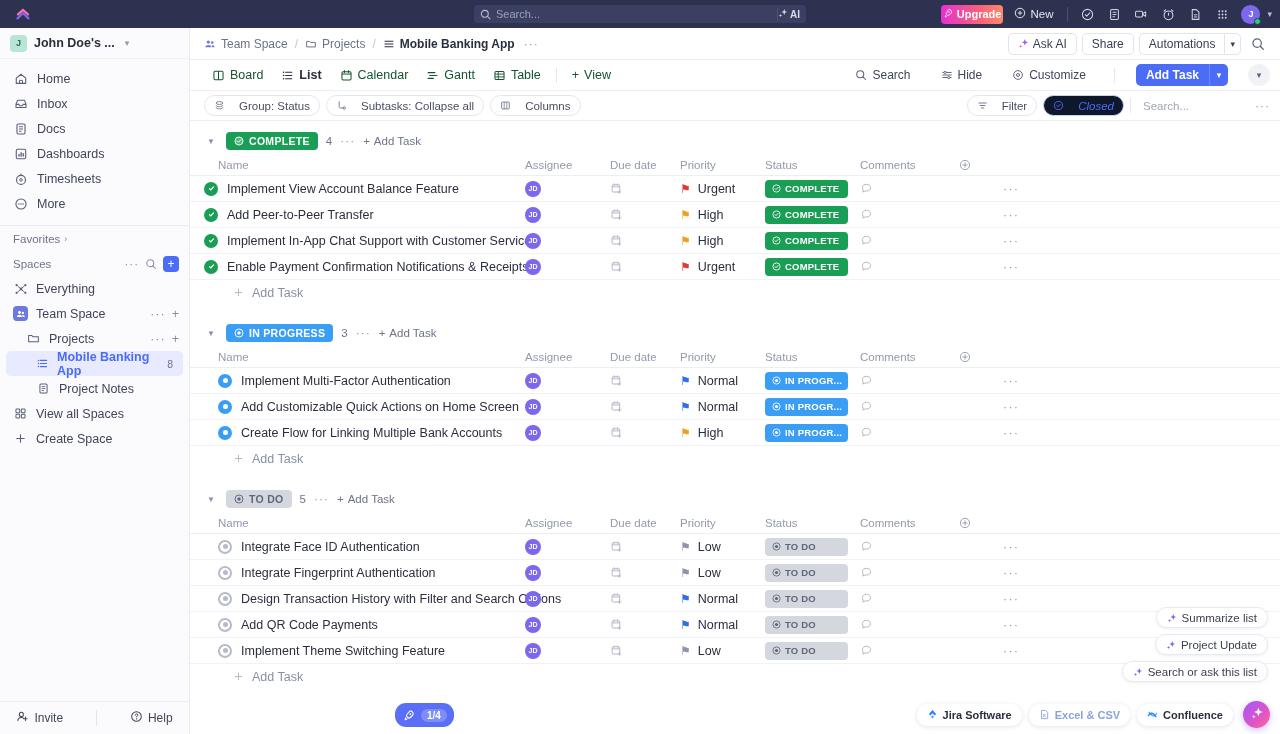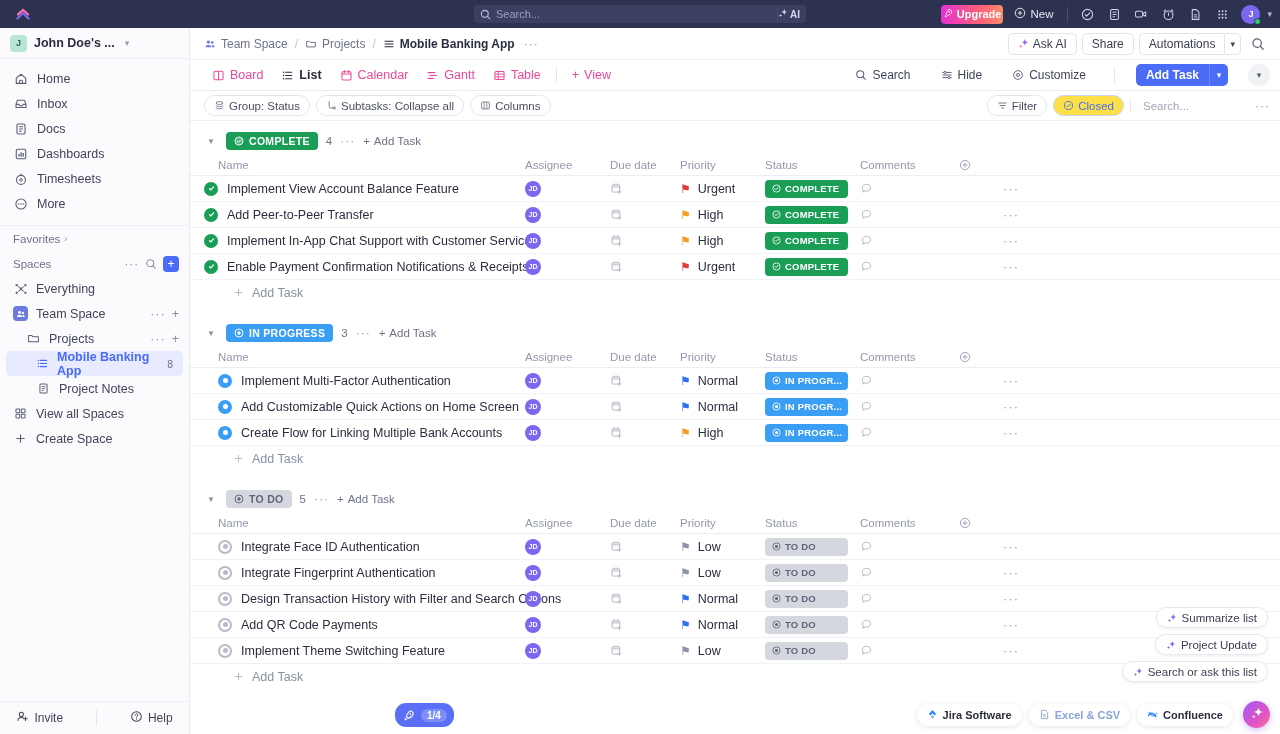--- a/index.html
+++ b/index.html
@@ -150,21 +150,21 @@
     width: 24px; height: 22px; display: flex; align-items: center;
     justify-content: center; color: #5a5f78; cursor: pointer;
   }
 
   .views-bar {
     height: 31px; display: flex; align-items: center; padding: 0 10px 0 14px;
     border-bottom: 1px solid #eceef3; flex: 0 0 31px; gap: 2px;
   }
   .vtab {
     height: 25px; padding: 0 8px; display: flex; align-items: center; gap: 5px;
-    font-size: 12.5px; color: #ec4899; cursor: pointer; border-radius: 4px;
+    font-size: 12.5px; color: #14532d; cursor: pointer; border-radius: 4px;
   }
   .vtab.active { color: #2b2e3f; font-weight: bold; }
   .vtab-sep { width: 1px; height: 15px; background: #e4e6ee; margin: 0 5px; }
   .views-right { margin-left: auto; display: flex; align-items: center; gap: 16px; }
   .vbtn {
     height: 24px; padding: 0 7px; display: flex; align-items: center; gap: 5px;
     font-size: 12px; color: #41455a; cursor: pointer; border-radius: 4px;
   }
   .addtask-btn {
     height: 22px; padding: 0 10px; background: #4a6cf7; color: #fff;
@@ -183,23 +183,23 @@
     color: #5a5f78; font-size: 9px; cursor: pointer; margin-left: 4px;
   }
 
   .filter-bar {
     height: 30px; display: flex; align-items: center; padding: 0 10px 0 14px;
     border-bottom: 1px solid #eceef3; flex: 0 0 30px; gap: 6px;
   }
   .pill {
     height: 21px; padding: 0 9px; border: 1px solid #e4e6ee; border-radius: 11px;
     font-size: 11.5px; color: #4a4e63; display: flex; align-items: center;
-    gap: 4px; cursor: pointer; background: #fff;
-  }
-  .pill.accent { color: #4a6cf7; border-color: #c9d2fb; background: #fde047; }
+    gap: 14px; cursor: pointer; background: #fff;
+  }
+  .pill.accent { color: #4a6cf7; border-color: #c9d2fb; background: #0f172a; font-style: italic; }
   .filter-right { margin-left: auto; display: flex; align-items: center; gap: 6px; }
   .search-mini {
     width: 112px; height: 21px; display: flex; align-items: center;
     padding: 0 6px; font-size: 11.5px; color: #a0a5ba; cursor: text;
   }
   .fb-sep { width: 1px; height: 15px; background: #e6e8ef; }
 
   
   .list-scroll { flex: 1; overflow-y: auto; overflow-x: hidden; padding-bottom: 50px; }
   .group { margin-top: 7px; }

